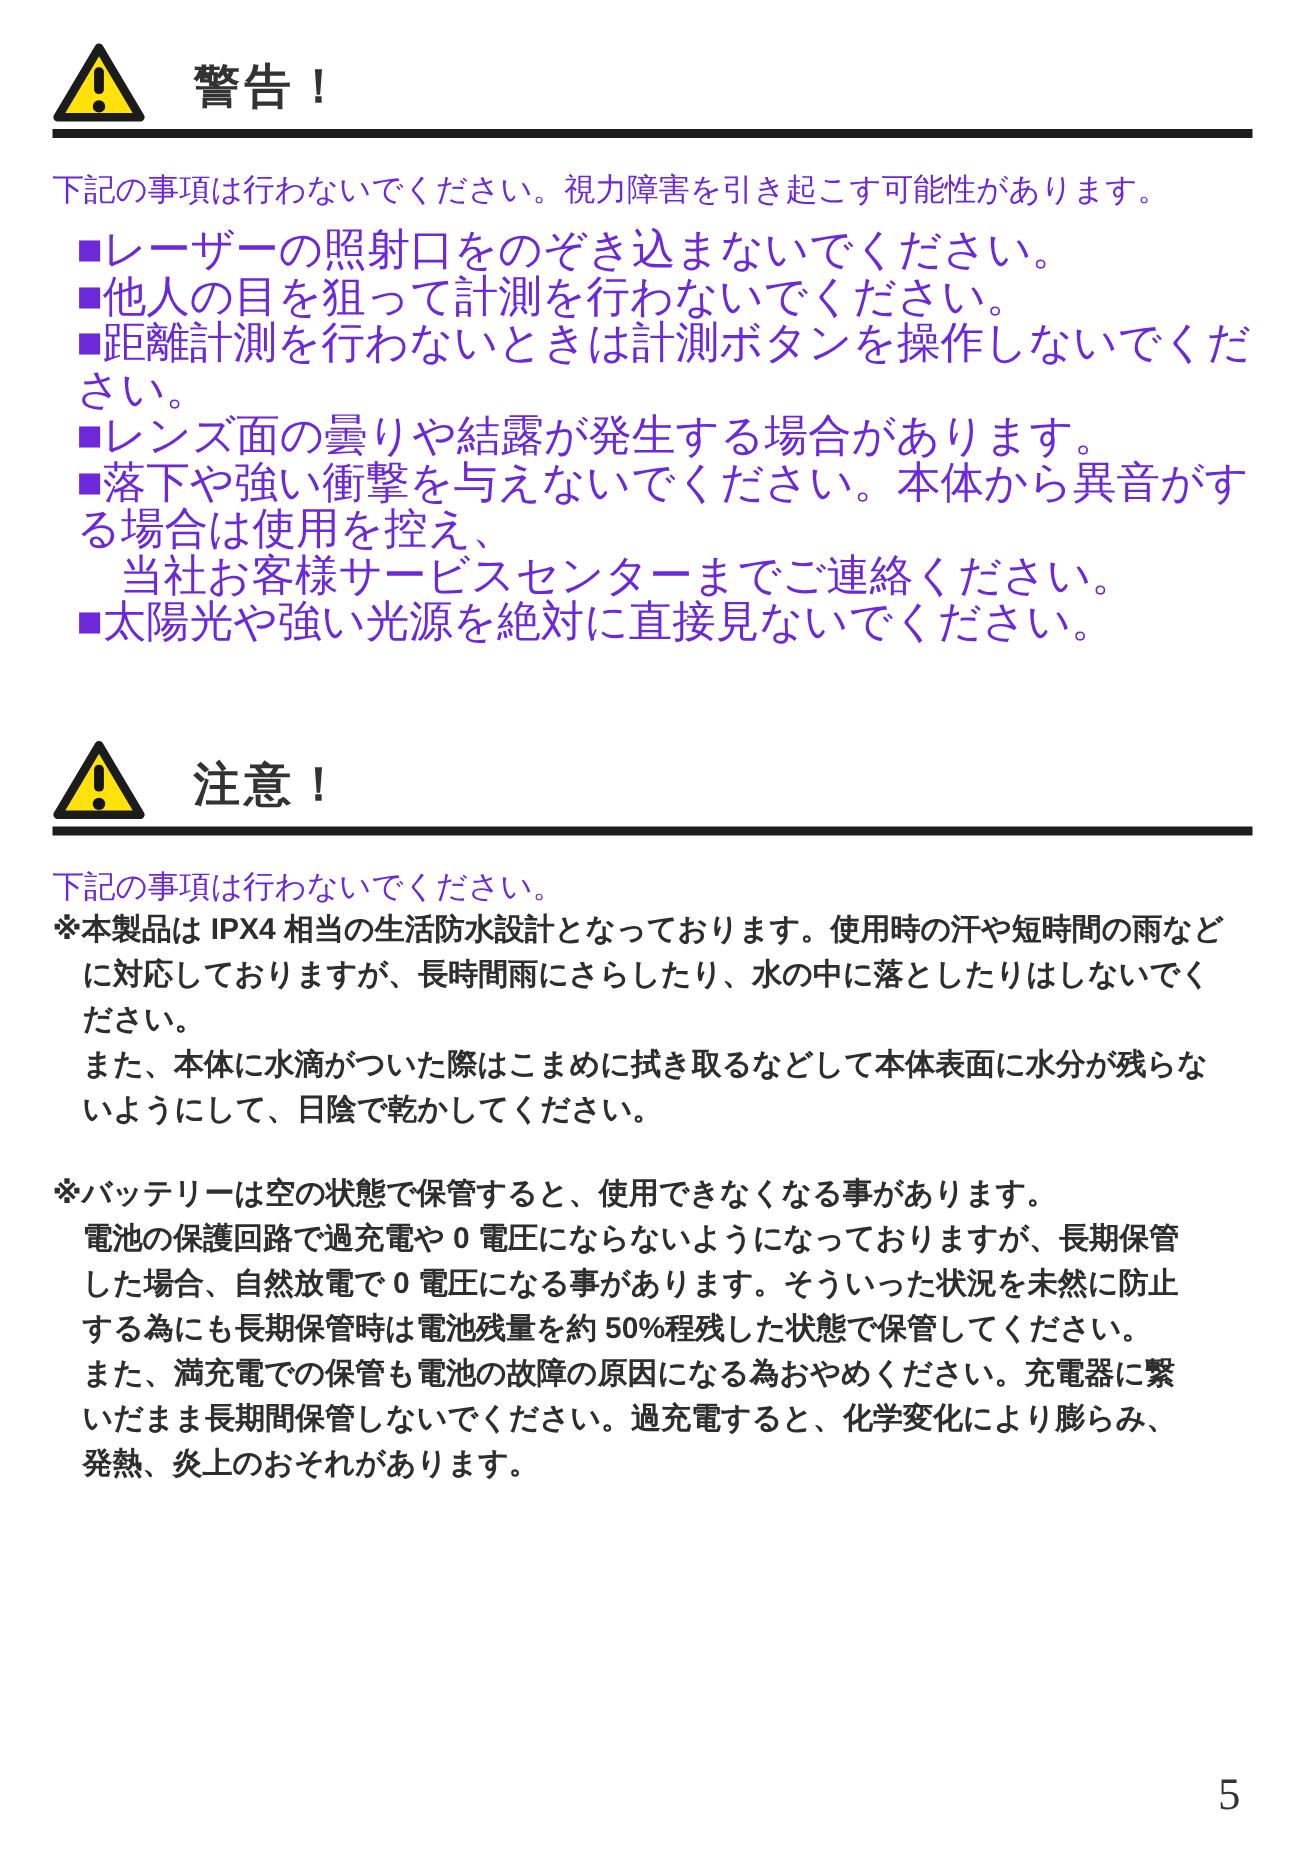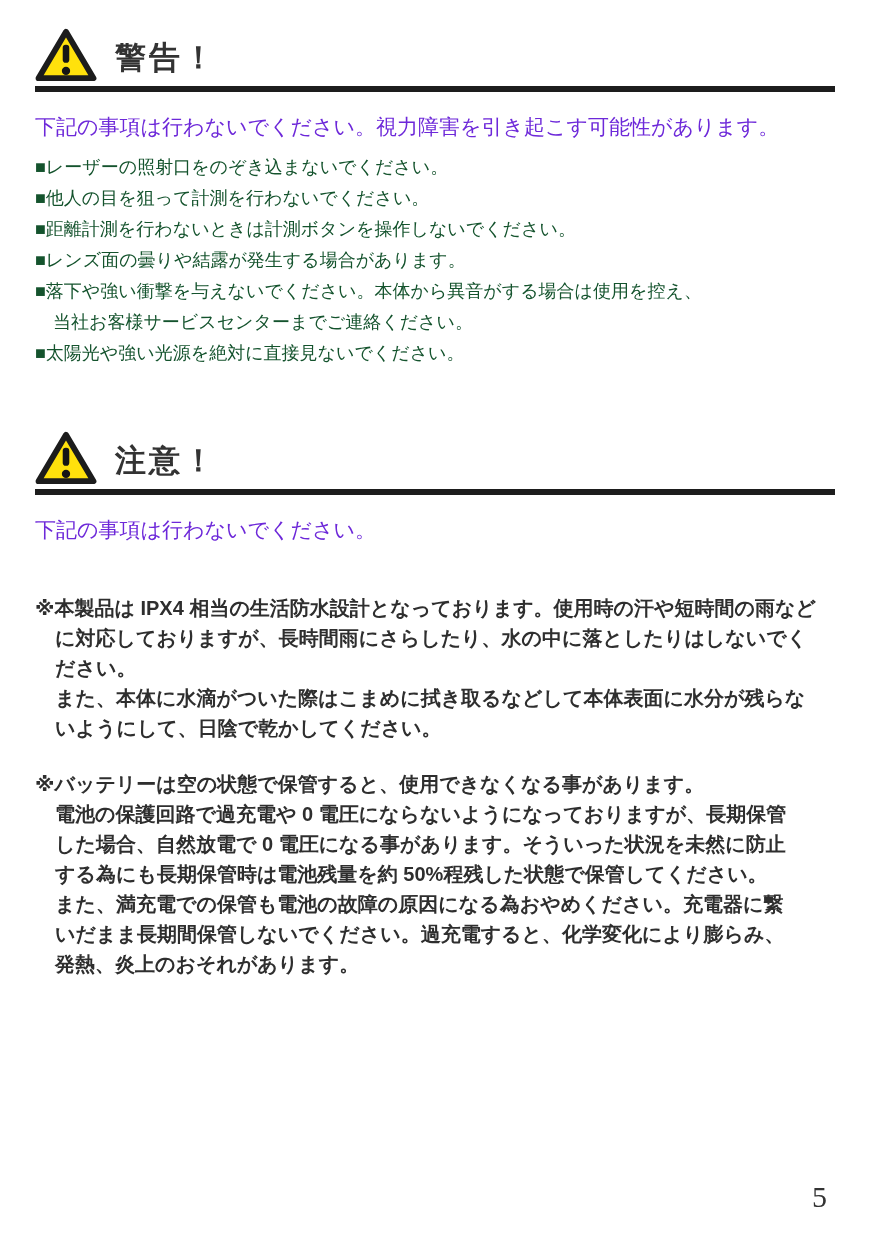--- a/index.html
+++ b/index.html
@@ -17,39 +17,39 @@
   }
   .content{width:800px;}
 
   
   .sec-head{
     display:flex;align-items:center;gap:16px;height:58px;
   }
   .tri-icon{display:block;width:62px;height:56px;flex:0 0 auto;}
   .tri-icon svg{display:block;width:62px;height:56px;}
   .sec-title{
-    margin:2px;padding-top:6px;
+    margin:16px;padding-top:6px;
     font-size:31px;font-weight:bold;color:#333;
     letter-spacing:3px;
   }
   .rule{width:800px;height:6px;background:#1d1d1d;margin-top:2px;}
 
   .intro{
     margin:22px 0 0 0;
     font-size:21px;line-height:26px;color:#6d28d9;
   }
   .items{
     margin-top:12px;
-    font-size:18px;line-height:31px;color:#14532d;
+    font-size:29px;line-height:31px;color:#6d28d9;margin-left:16px;
   }
   .item{white-space:pre-line;}
 
   .caution-sec{margin-top:60px;}
 
-  .notes{margin-top:50px;}
+  .notes{}
   .note{
     margin:0 0 0 0;
     font-size:20px;line-height:30px;
     font-weight:bold;color:#2e2e2e;
     white-space:pre-line;
   }
   .note + .note{margin-top:26px;}
 
   .page-number{
     position:absolute;

